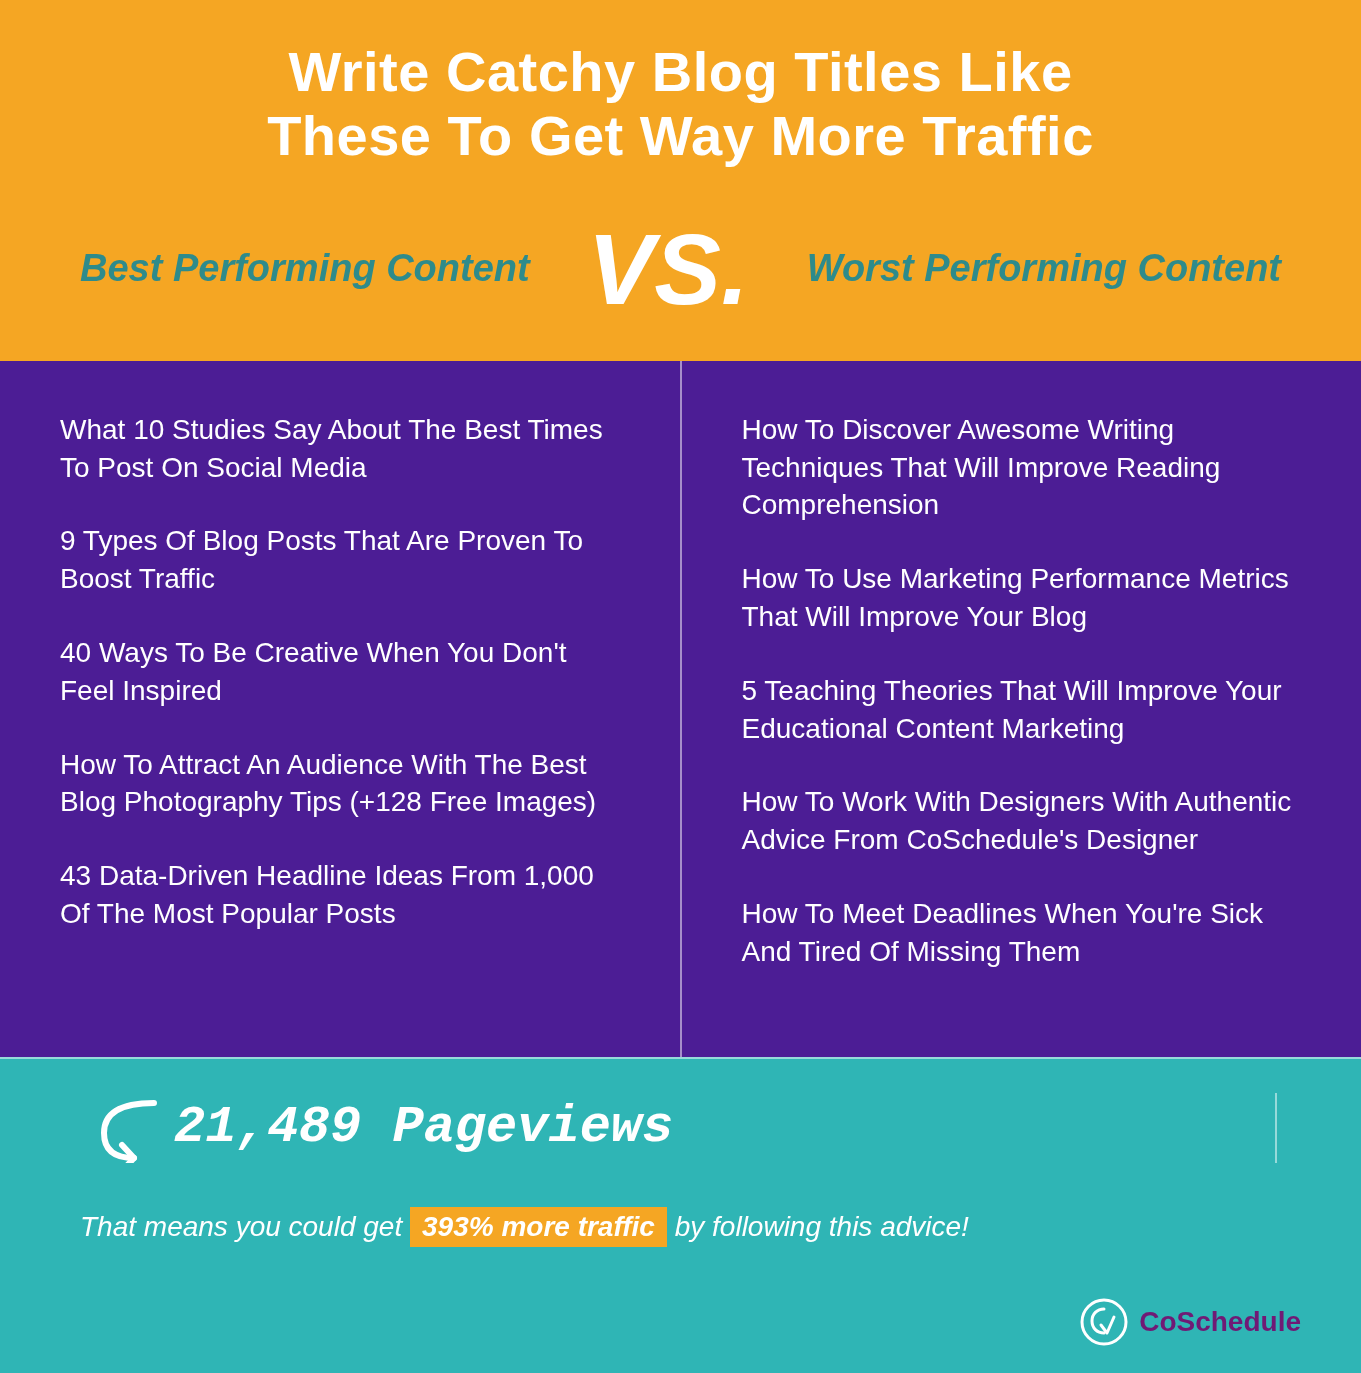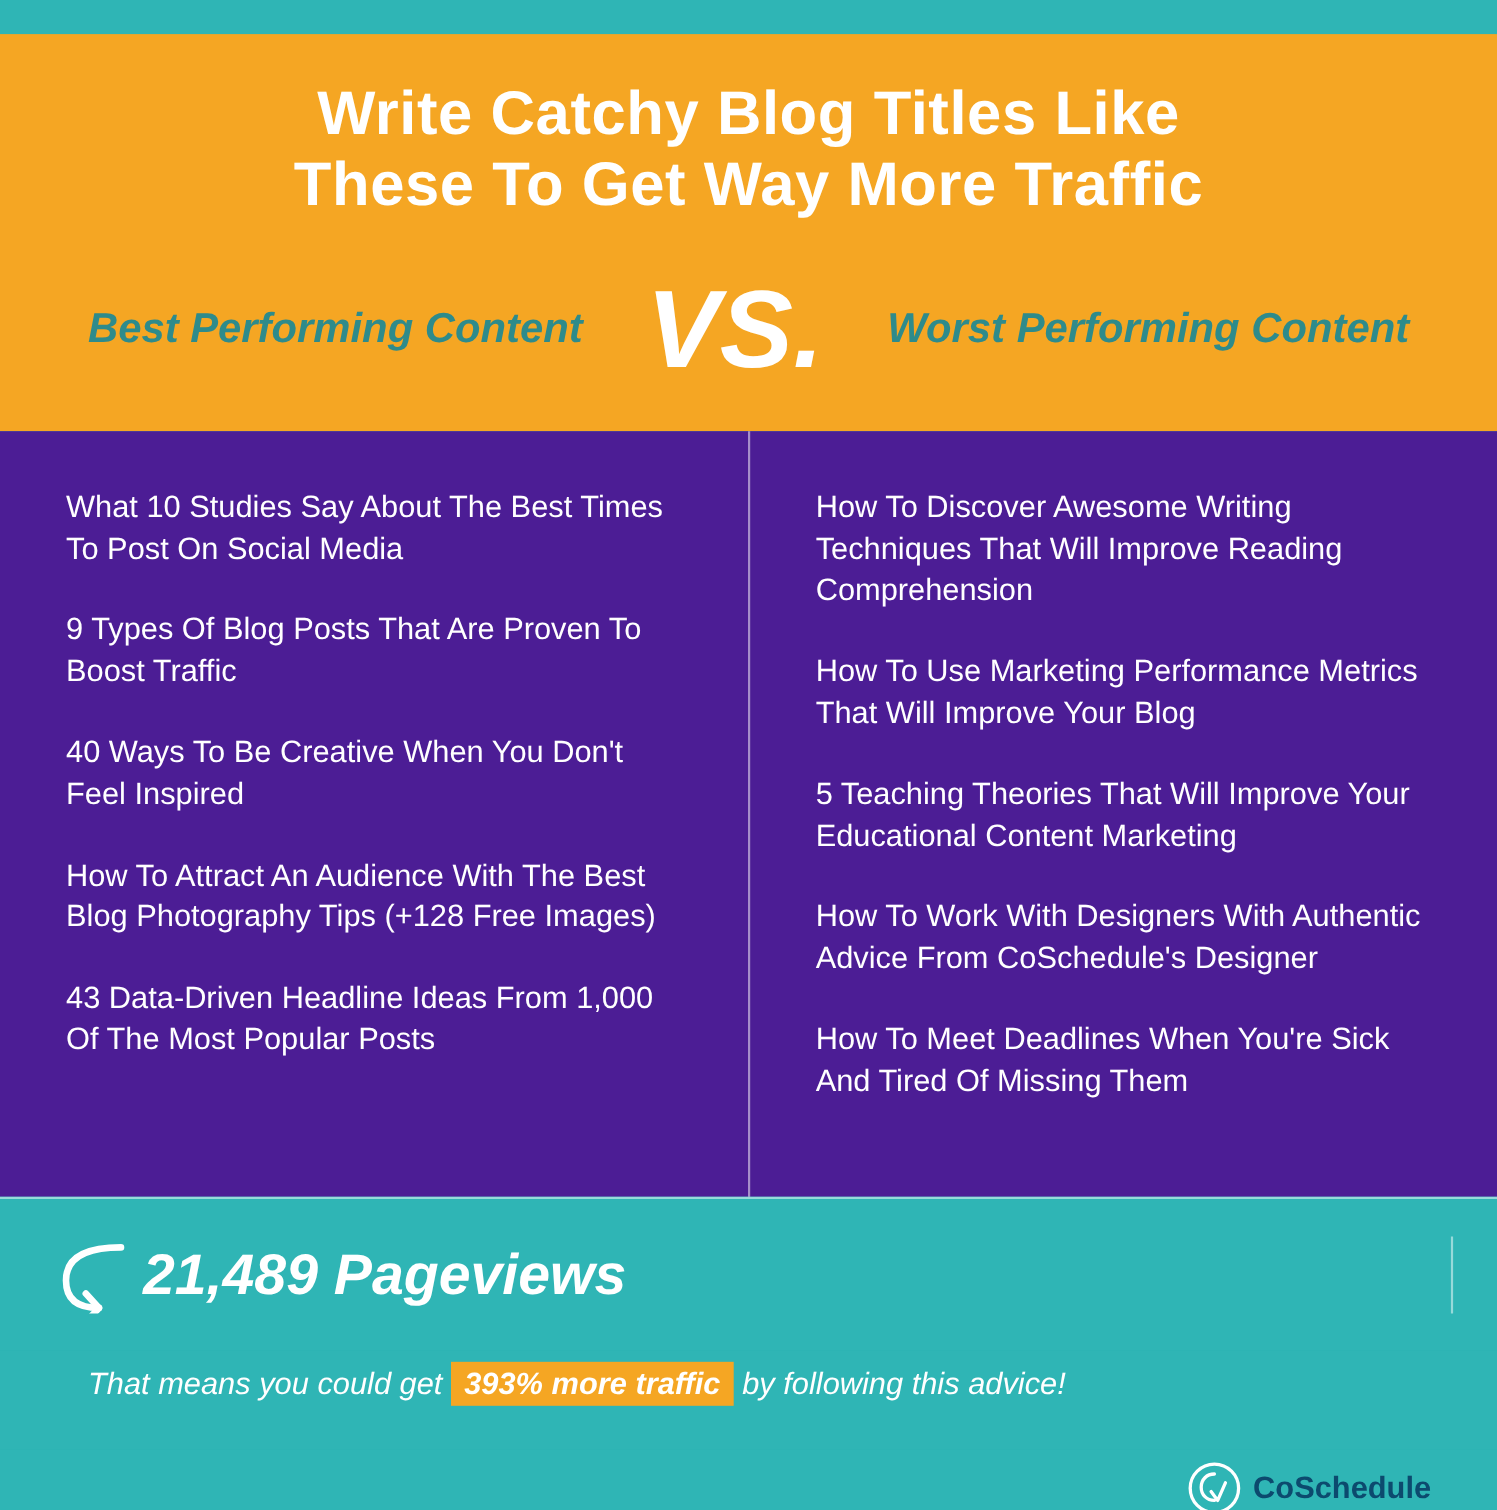--- a/index.html
+++ b/index.html
@@ -8,21 +8,20 @@
       width: 1361px;
       min-height: 1373px;
       font-family: 'Arial', sans-serif;
       background: #2fb5b5;
     }
 
     .header {
       background: #f5a623;
       text-align: center;
       padding: 40px 60px 30px;
-      margin-top: 31px;
     }
 
     .header-title {
       color: white;
       font-size: 56px;
       font-weight: 900;
       line-height: 1.15;
       letter-spacing: 0.5px;
     }
 
@@ -74,22 +73,23 @@
       font-weight: 500;
       line-height: 1.35;
       margin-bottom: 36px;
     }
 
     .divider-section {
       background: #2fb5b5;
       border-top: 2px solid rgba(255,255,255,0.5);
       display: flex;
       align-items: center;
-      padding: 30px 40px;
+      padding: 30px 84px;
       min-height: 140px;
+      font-family: Liberation Mono, monospace;
     }
 
     .pageviews-left {
       flex: 1;
       display: flex;
       align-items: center;
       border-right: 2px solid rgba(255,255,255,0.5);
       padding-right: 40px;
     }
 
@@ -139,21 +139,21 @@
       background: #2fb5b5;
     }
 
     .logo-icon {
       width: 50px;
       height: 50px;
       margin-right: 10px;
     }
 
     .logo-text {
-      color: #0c4a6e;
+      color: #701a75;
       font-size: 28px;
       font-weight: 700;
     }
 
     .arrow-curved-left {
       display: inline-block;
       width: 80px;
       height: 70px;
       margin-right: 10px;
     }

